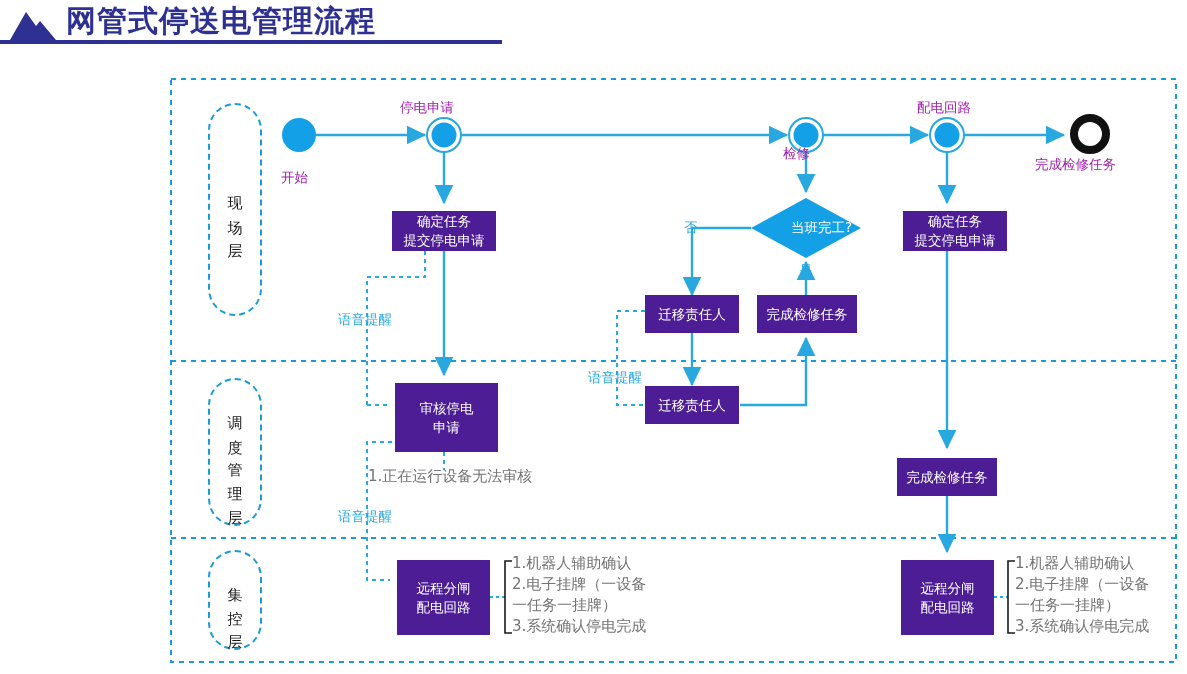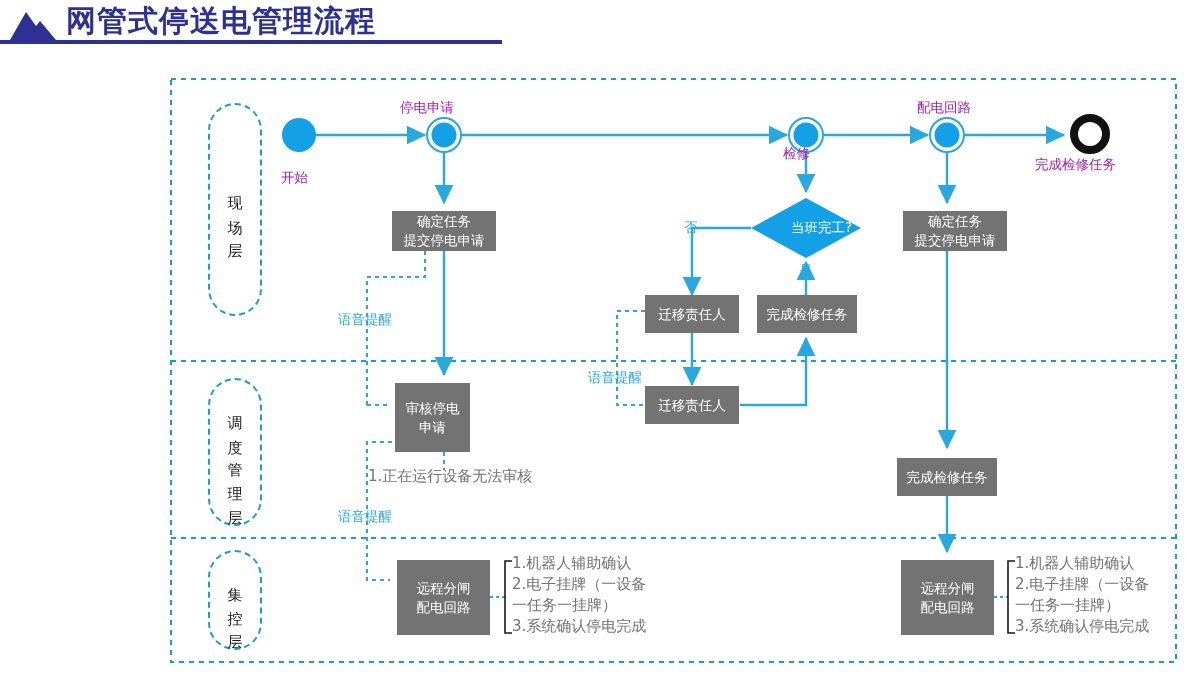--- a/index.html
+++ b/index.html
@@ -41,21 +41,21 @@
   .mountain-icon {
     position: absolute;
     left: 6px; top: 6px;
     width: 56px; height: 36px;
   }
   
   svg.flow { position: absolute; left: 0; top: 0; }
   
   .node {
     position: absolute;
-    background: #737373;
+    background: #4c1d95;
     color: #ffffff;
     display: flex;
     align-items: center;
     justify-content: center;
     text-align: center;
     font-size: 13.5px;
     line-height: 19px;
     box-sizing: border-box;
     white-space: pre-line;
   }
@@ -208,21 +208,21 @@
   <div class="lbl blue" style="left:684px; top:218px;">否</div>
   <div class="lbl blue" style="left:799px; top:261px;">是</div>
 
   <div class="node" style="left:392px; top:211px; width:104px; height:40px;">确定任务
 提交停电申请</div>
   <div class="node" style="left:645px; top:295px; width:94px; height:38px;">迁移责任人</div>
   <div class="node" style="left:757px; top:295px; width:100px; height:38px;">完成检修任务</div>
   <div class="node" style="left:903px; top:211px; width:104px; height:40px;">确定任务
 提交停电申请</div>
 
-  <div class="node" style="left:395px; top:383px; width:75px; height:69px;">审核停电
+  <div class="node" style="left:395px; top:383px; width:103px; height:69px;">审核停电
 申请</div>
   <div class="node" style="left:645px; top:386px; width:94px; height:38px;">迁移责任人</div>
   <div class="node" style="left:897px; top:458px; width:100px; height:38px;">完成检修任务</div>
 
   <div class="node" style="left:397px; top:560px; width:93px; height:75px;">远程分闸
 配电回路</div>
   <div class="node" style="left:901px; top:560px; width:93px; height:75px;">远程分闸
 配电回路</div>
 
   <div class="lbl blue" style="left:338px; top:310px;">语音提醒</div>

